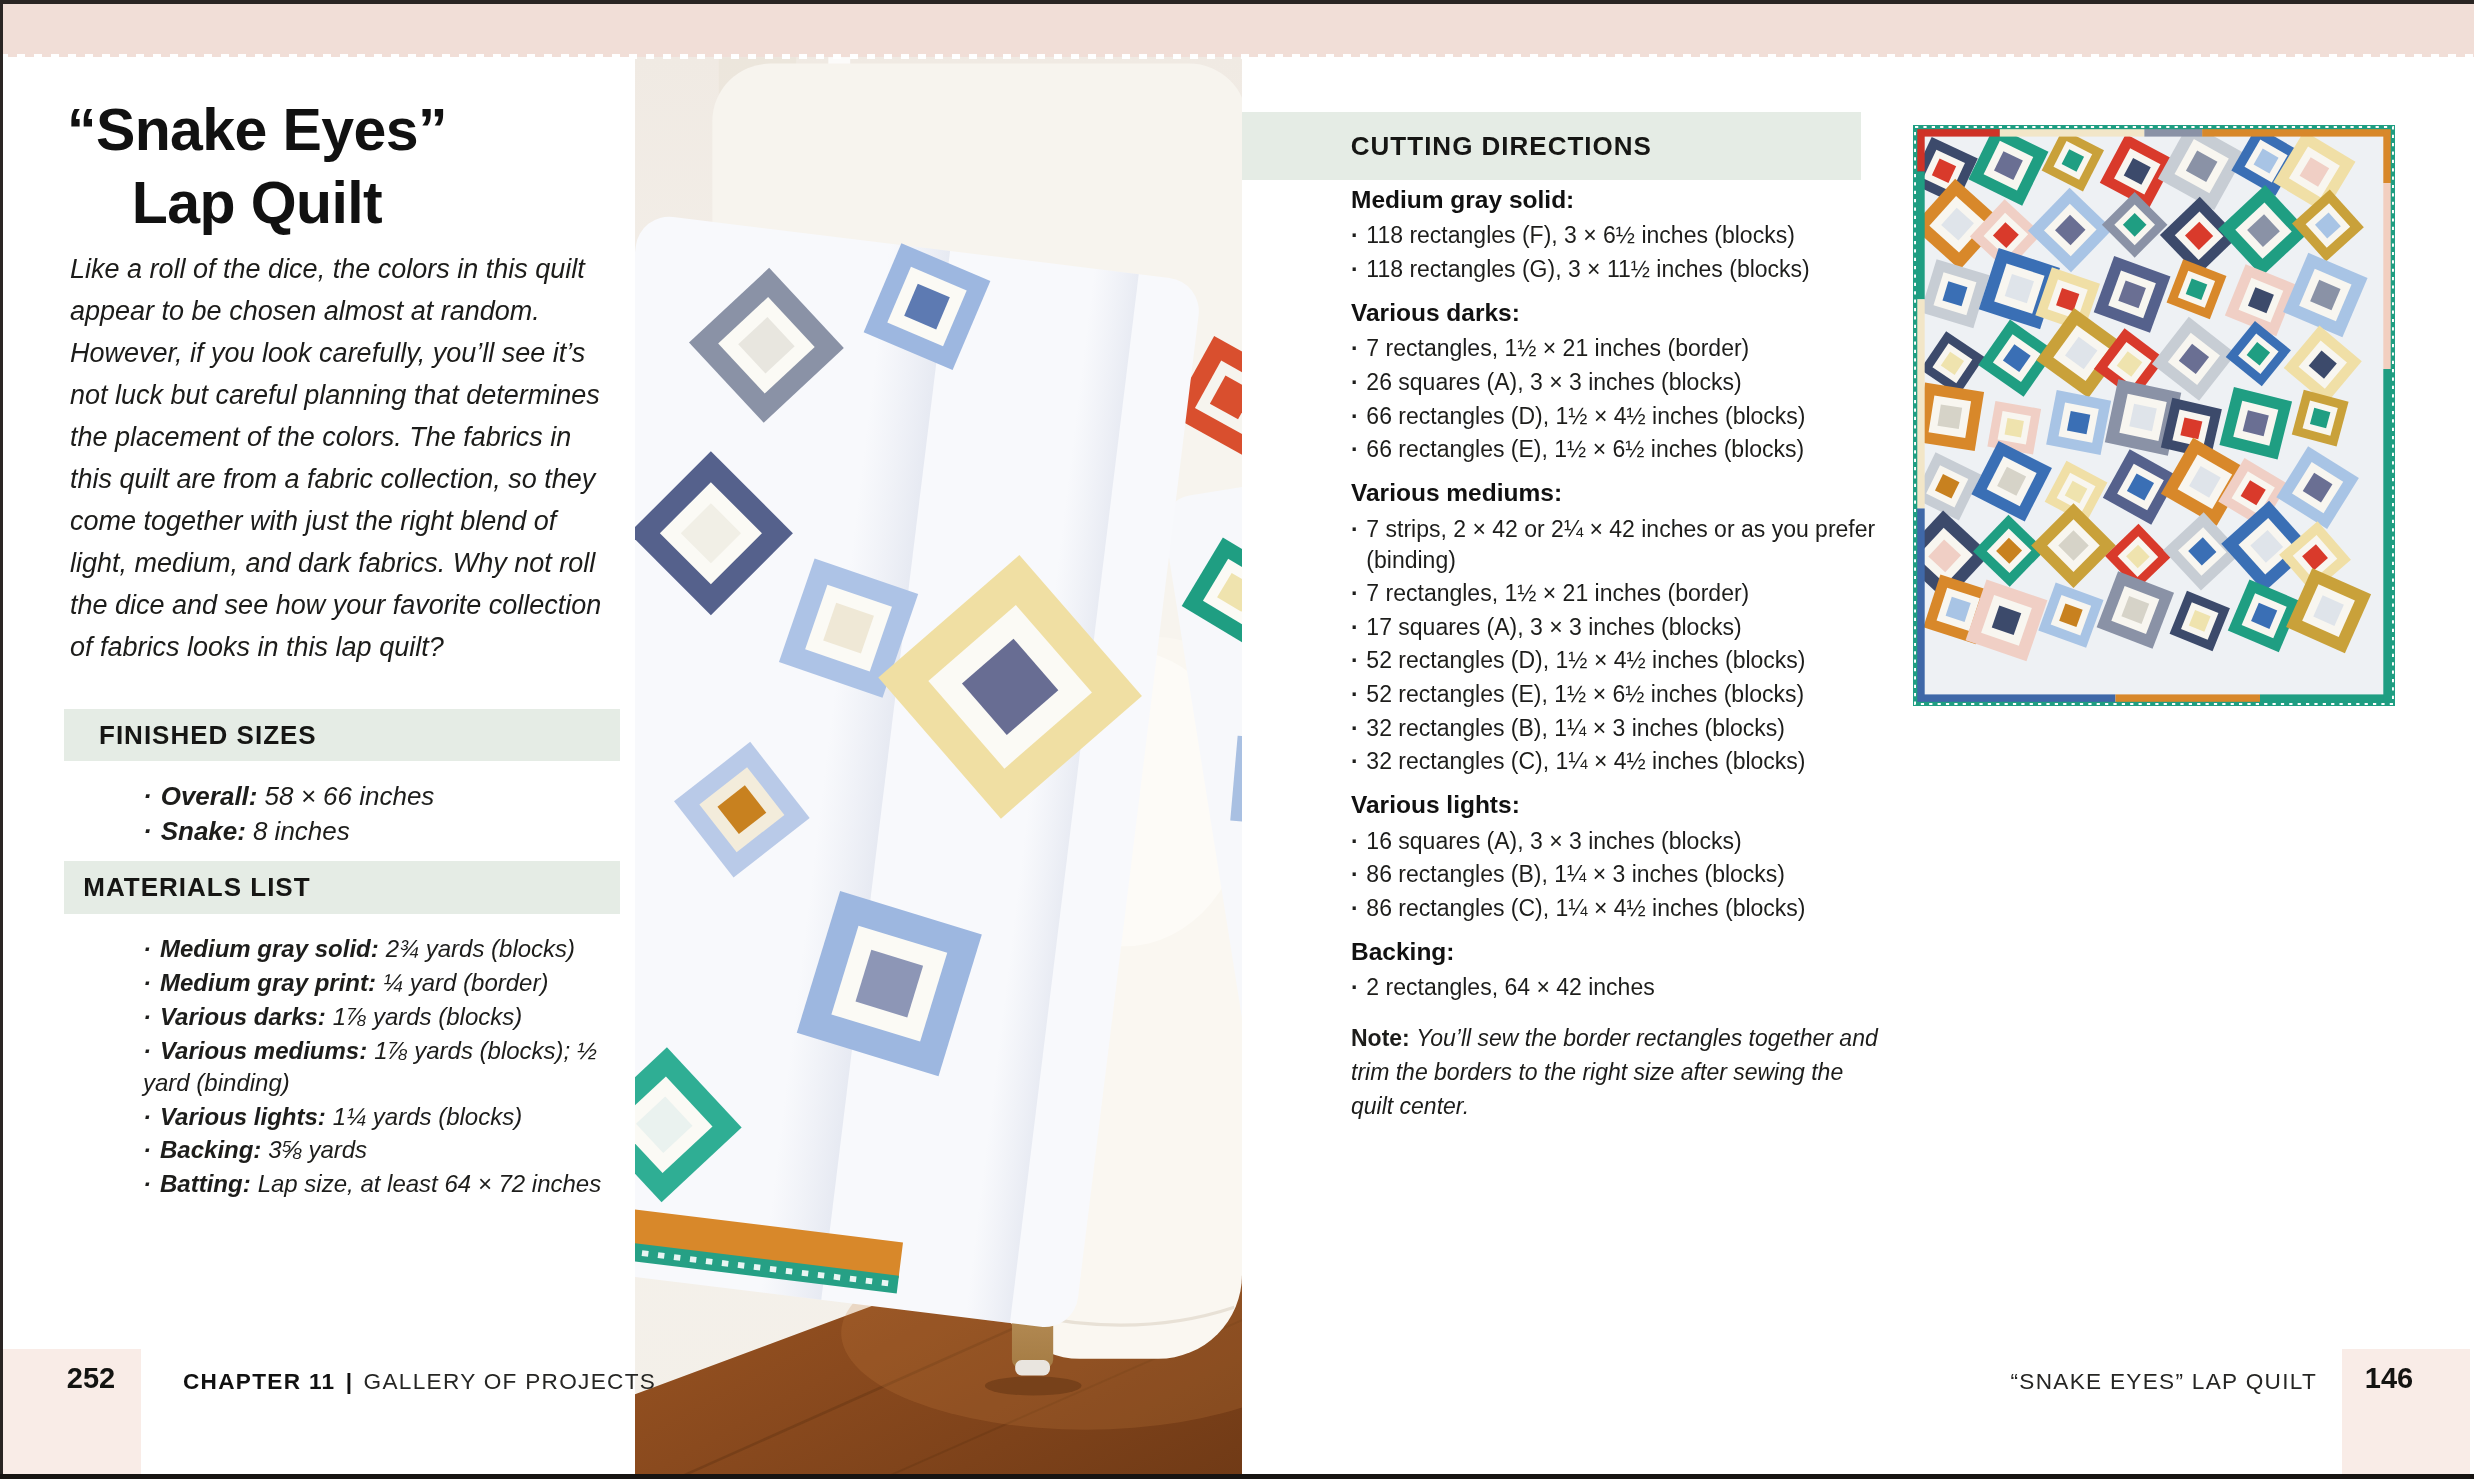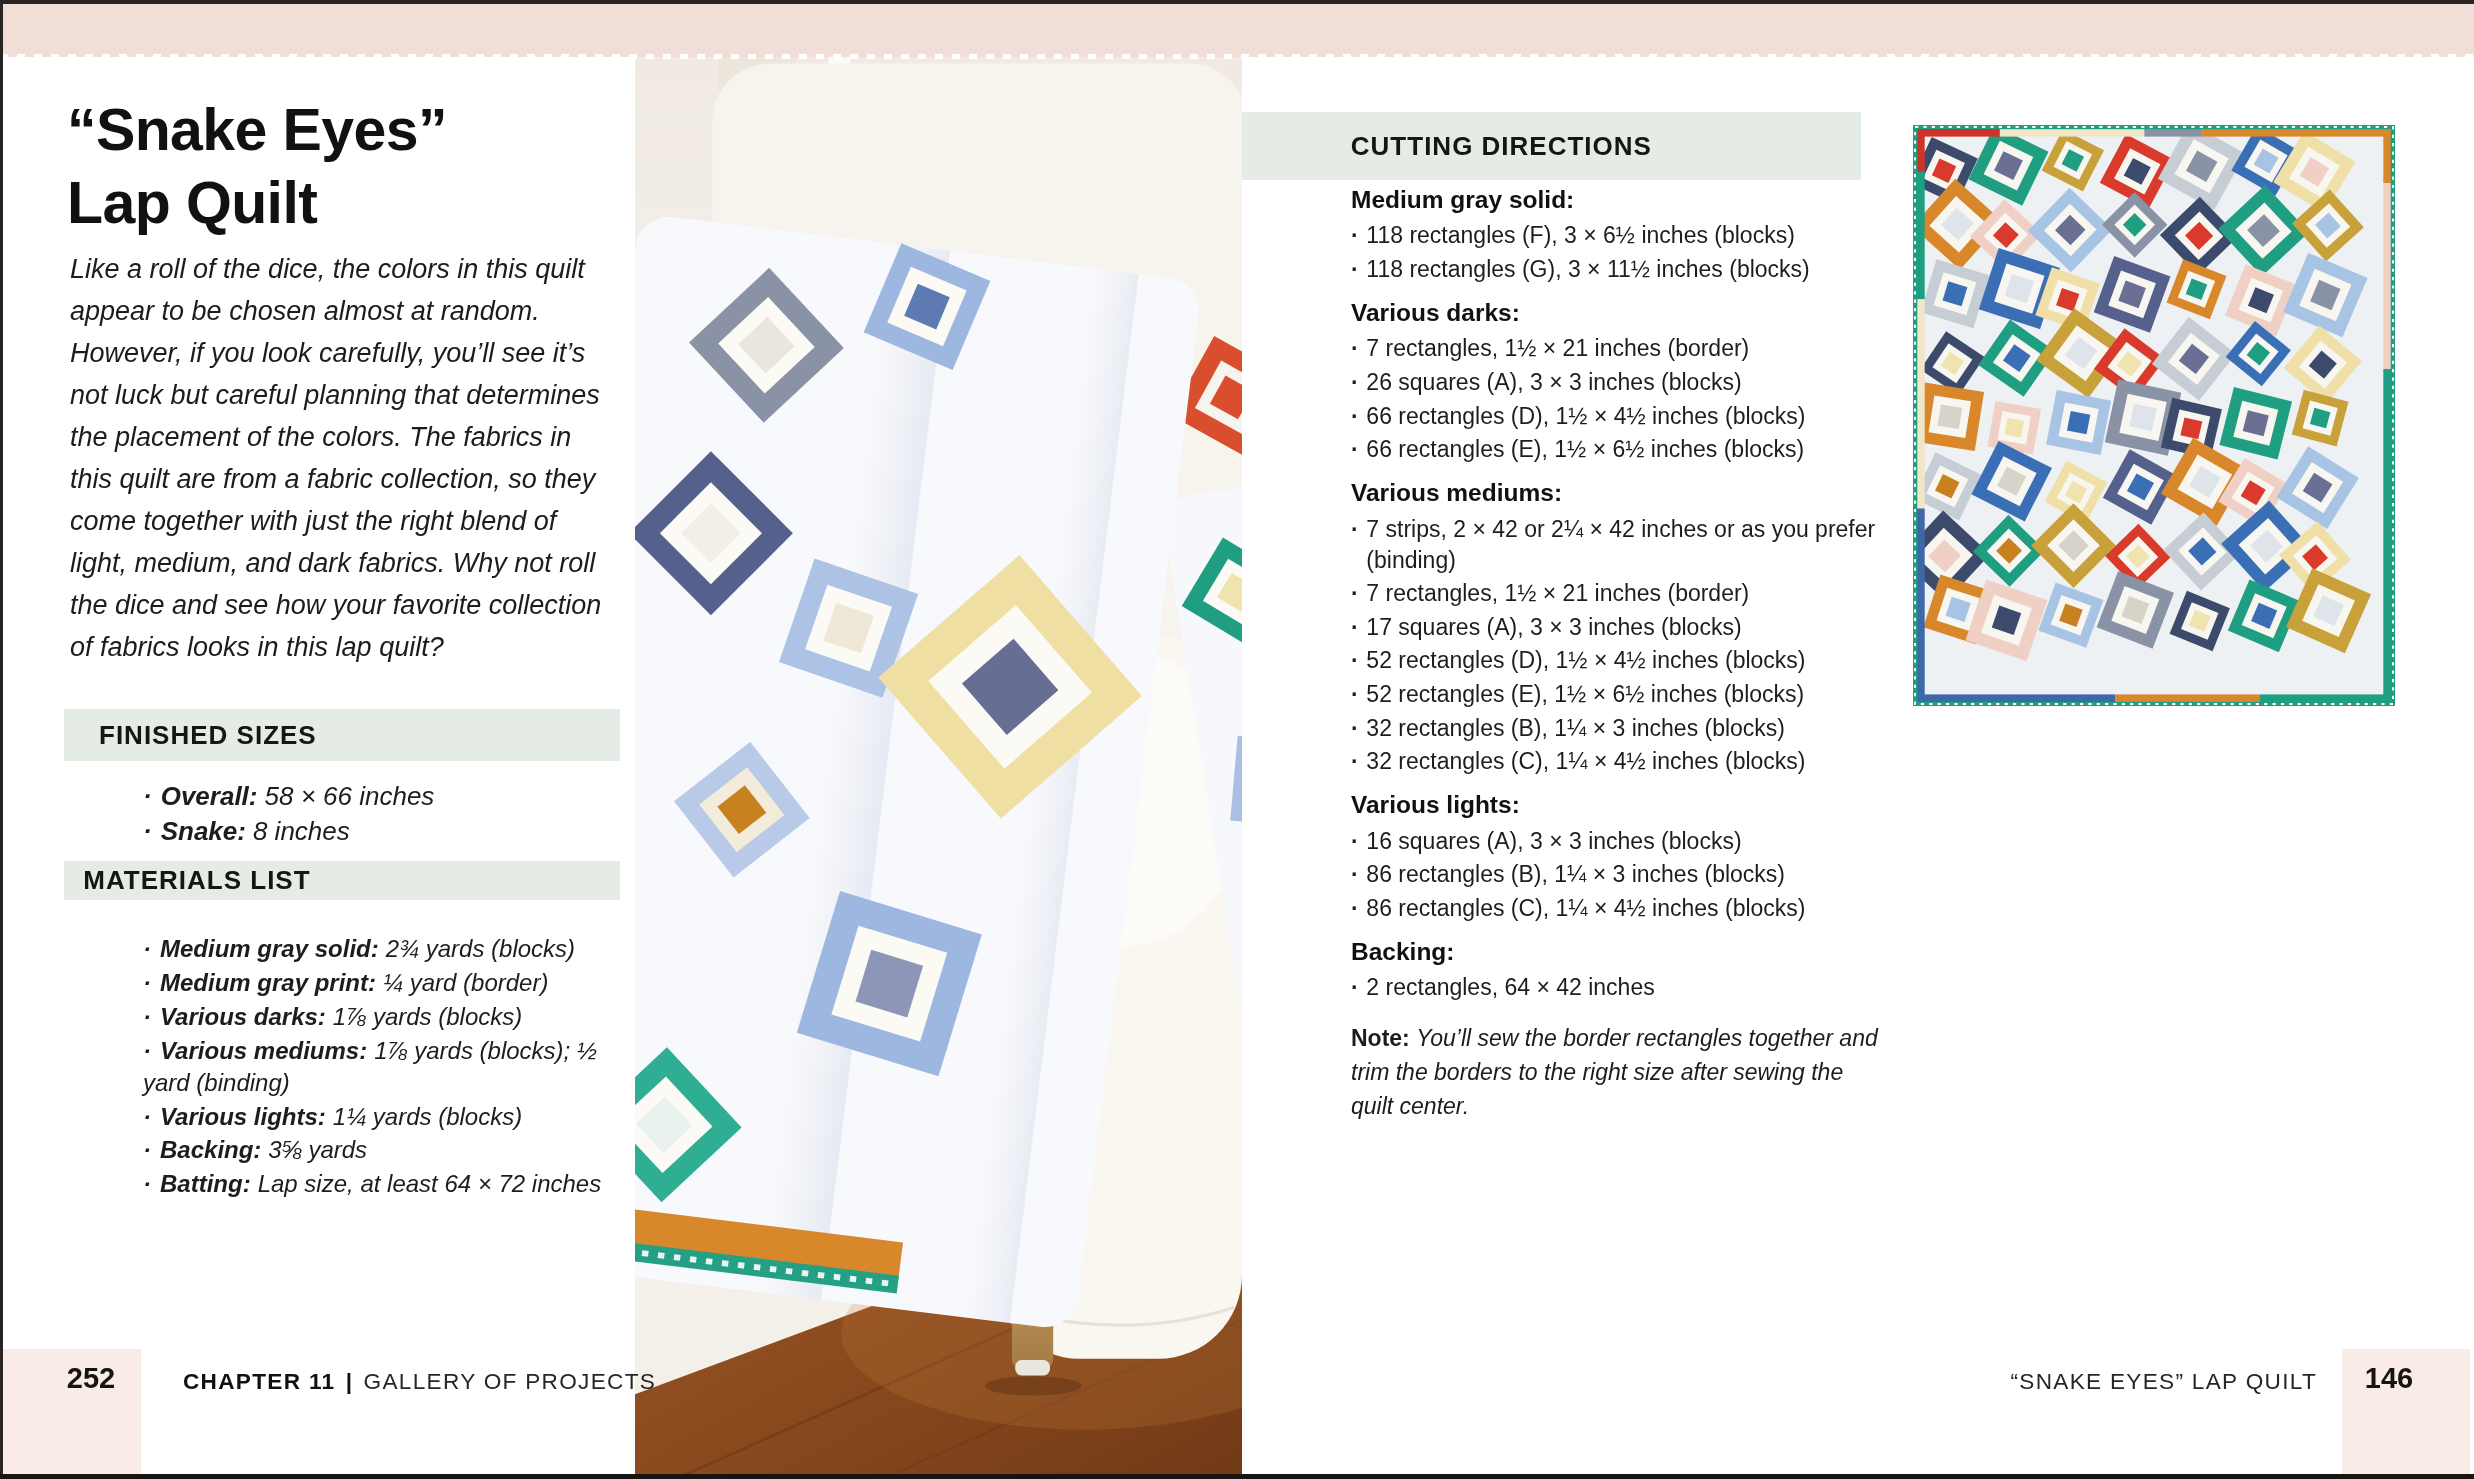--- a/index.html
+++ b/index.html
@@ -21,29 +21,29 @@
     background:repeating-linear-gradient(90deg,#ffffff 0 7.7px, rgba(255,255,255,0) 7.7px 17px);
   }
 
   
   .page { position:absolute; top:57px; height:1423px; background:#fff; }
   .page-left  { left:0; width:635px; }
   .page-right { left:1243px; width:1232px; }
 
   
   .title { position:absolute; left:67px; top:37px; font-size:59px; font-weight:700;
-           line-height:73px; letter-spacing:-0.6px; color:#111; }
+           line-height:73px; letter-spacing:-0.6px; color:#111;text-align:center; }
   .title span { display:block; }
   .intro { position:absolute; left:70px; top:191px; width:541px;
            font-style:italic; font-size:27px; line-height:42px; color:#1c1c1a; }
 
   .banner { position:absolute; background:#e5ece5; display:flex; align-items:center;
             font-weight:700; font-size:26px; letter-spacing:1px; color:#161614; }
   .banner-finished  { left:64px; top:652px; width:556px; height:52px; padding-left:35px; }
-  .banner-materials { left:64px; top:804px; width:556px; height:39px; padding-left:19.3px; }
+  .banner-materials { left:64px; top:804px; width:556px; height:53px; padding-left:19.3px; }
   .banner-cutting   { left:-5.2px;  top:55px;  width:623px; height:68px; padding-left:113px; }
 
   ul.blist { position:absolute; list-style:none;font-style:italic; }
   .list-finished  { left:143px; top:722px; font-size:26px; width:464px; }
   .list-finished  li { line-height:34px; margin-bottom:1.3px; }
   .list-materials { left:143px; top:876px; font-size:24px; width:459px; }
   .list-materials li { line-height:32px; margin-bottom:1.9px; }
   .blt { font-weight:700; margin-right:9px; }
   .lbl { font-weight:700; margin-right:7px; }
 

